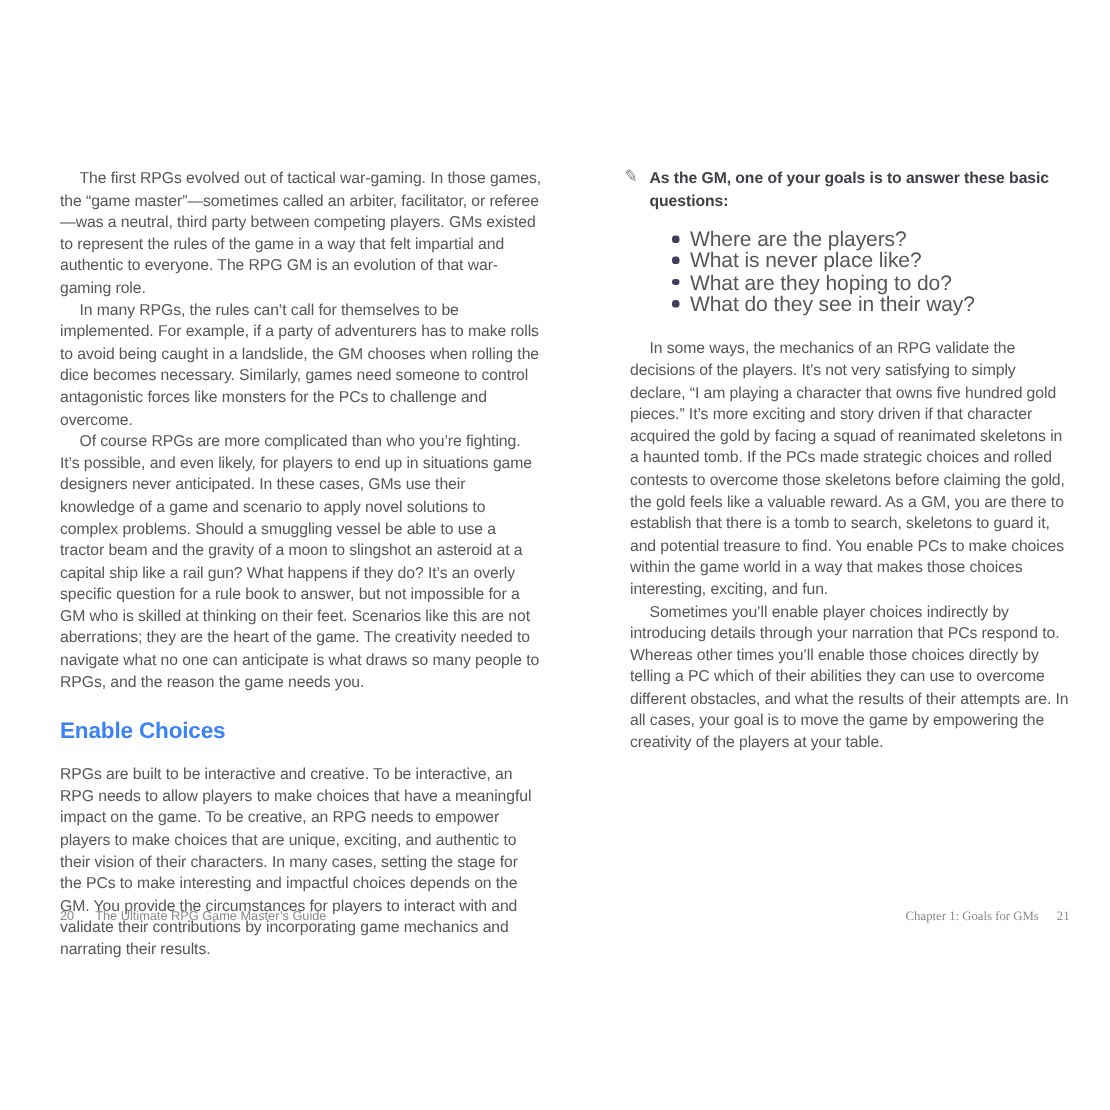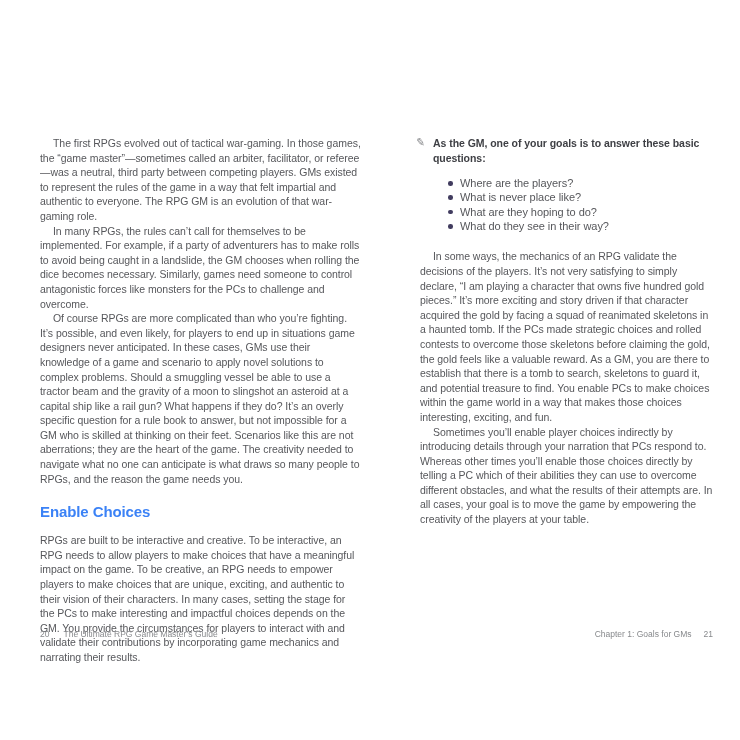--- a/index.html
+++ b/index.html
@@ -7,21 +7,20 @@
     width: 740px; height: 740px;
     background: #ffffff;
     font-family: "Liberation Sans", sans-serif;
     -webkit-font-smoothing: antialiased;
   }
   .spread {
     position: relative;
     width: 740px; height: 664px;
     background: #ffffff;
     overflow: hidden;
-    margin-top: 24px;
   }
   .page-col {
     position: absolute;
     top: 112px;
   }
   .left-col  { left: 40px;  width: 321px; }
   .right-col { left: 420px; width: 295px; }
 
   .body-text {
     font-size: 10.5px;
@@ -65,21 +64,21 @@
   }
 
   ul.question-list {
     list-style: none;
     margin: 0 0 16px 0;
     padding: 0 0 0 40px;
   }
   ul.question-list li {
     position: relative;
     margin: 0;
-    font-size: 11px;
+    font-size: 14px;
     line-height: 14.3px;
     color: #56575b;
     letter-spacing: -0.05px;
   }
   ul.question-list li::before {
     content: "";
     position: absolute;
     left: -12px;
     top: 5px;
     width: 4.5px; height: 4.5px;
@@ -89,21 +88,21 @@
 
   .footer {
     position: absolute;
     top: 605px;
     font-size: 8.5px;
     line-height: 10px;
     color: #87898c;
     letter-spacing: 0;
   }
   .footer-left  { left: 40px; display: flex; gap: 14px; }
-  .footer-right { right: 27px; display: flex; gap: 12px; }
+  .footer-right { right: 27px; display: flex; gap: 12px; font-family: Liberation Serif, serif; }
 </style>
 </head>
 <body>
 
 <div class="spread">
 
   <div class="page-col left-col body-text">
     <p class="para">The first RPGs evolved out of tactical war-gaming. In those games, the “game master”—sometimes called an arbiter, facilitator, or referee—was a neutral, third party between competing players. GMs existed to represent the rules of the game in a way that felt impartial and authentic to everyone. The RPG GM is an evolution of that war-gaming role.</p>
     <p class="para">In many RPGs, the rules can’t call for themselves to be implemented. For example, if a party of adventurers has to make rolls to avoid being caught in a landslide, the GM chooses when rolling the dice becomes necessary. Similarly, games need someone to control antagonistic forces like monsters for the PCs to challenge and overcome.</p>
     <p class="para">Of course RPGs are more complicated than who you’re fighting. It’s possible, and even likely, for players to end up in situations game designers never anticipated. In these cases, GMs use their knowledge of a game and scenario to apply novel solutions to complex problems. Should a smuggling vessel be able to use a tractor beam and the gravity of a moon to slingshot an asteroid at a capital ship like a rail gun? What happens if they do? It’s an overly specific question for a rule book to answer, but not impossible for a GM who is skilled at thinking on their feet. Scenarios like this are not aberrations; they are the heart of the game. The creativity needed to navigate what no one can anticipate is what draws so many people to RPGs, and the reason the game needs you.</p>

